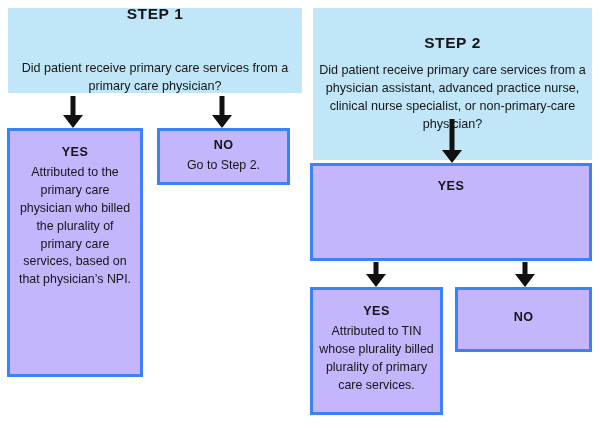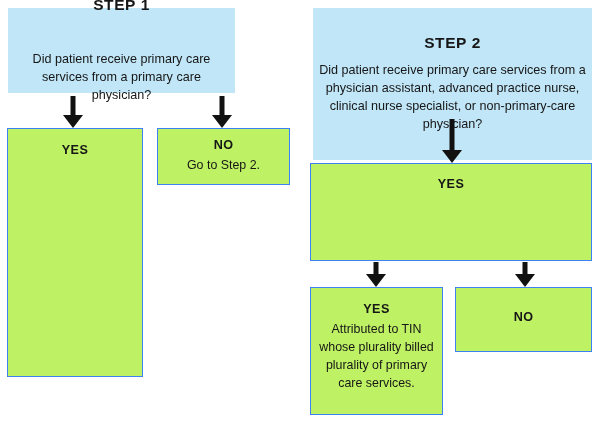--- a/index.html
+++ b/index.html
@@ -28,22 +28,22 @@
     align-items: center;
     text-align: center;
     color: #161616;
   }
   .node.header {
     background: #c1e6f7;
     border: none;
     justify-content: center;
   }
   .node.outline {
-    background: #bef264;
-    border: 1px solid #3b82f6;
+    background: #c4b5fd;
+    border: 3px solid #3b82f6;
   }
 
   .step-title {
     font-size: 15.5px;
     font-weight: 700;
     letter-spacing: 0.6px;
     line-height: 1.2;
     margin: 0 0 9px 0;
   }
   .step-question {
@@ -92,37 +92,38 @@
     border-left: 10px solid transparent;
     border-right: 10px solid transparent;
     border-top: 13px solid #111111;
   }
 </style>
 </head>
 <body>
 
 <div id="canvas">
 
-  <div class="node header" style="left:8px; top:8px; width:227px; height:85px;gap:28px;">
+  <div class="node header" style="left:8px; top:8px; width:294px; height:85px;gap:28px;">
     <div class="step-title">STEP 1</div>
     <div class="step-question">Did patient receive primary care services from a primary care physician?</div>
   </div>
 
   <div class="arrow" style="left:60px; top:96px; width:26px; height:32px;">
     <span class="shaft" style="height:21px;"></span>
     <span class="head"></span>
   </div>
 
   <div class="arrow" style="left:209px; top:96px; width:26px; height:32px;">
     <span class="shaft" style="height:21px;"></span>
     <span class="head"></span>
   </div>
 
   <div class="node outline" style="left:7px; top:128px; width:136px; height:249px; padding-top:14px;">
     <div class="ans-label">YES</div>
+    <div class="ans-body">Attributed to the primary care physician who billed the plurality of primary care services, based on that physician’s NPI.</div>
   </div>
 
   <div class="node outline" style="left:157px; top:128px; width:133px; height:57px; justify-content:center;">
     <div class="ans-label">NO</div>
     <div class="ans-body">Go to Step 2.</div>
   </div>
 
   <div class="node header" style="left:313px; top:8px; width:279px; height:152px;">
     <div class="step-title">STEP 2</div>
     <div class="step-question">Did patient receive primary care services from a physician assistant, advanced practice nurse, clinical nurse specialist, or non-primary-care physician?</div>

